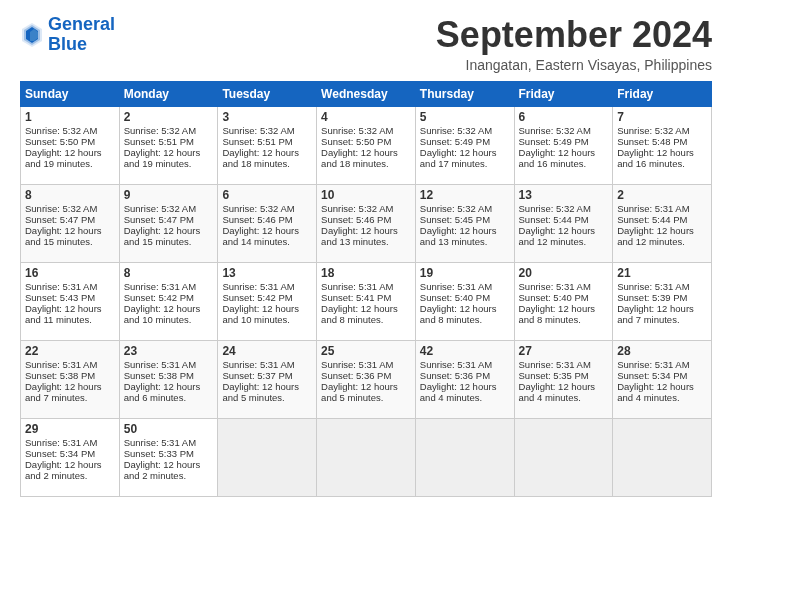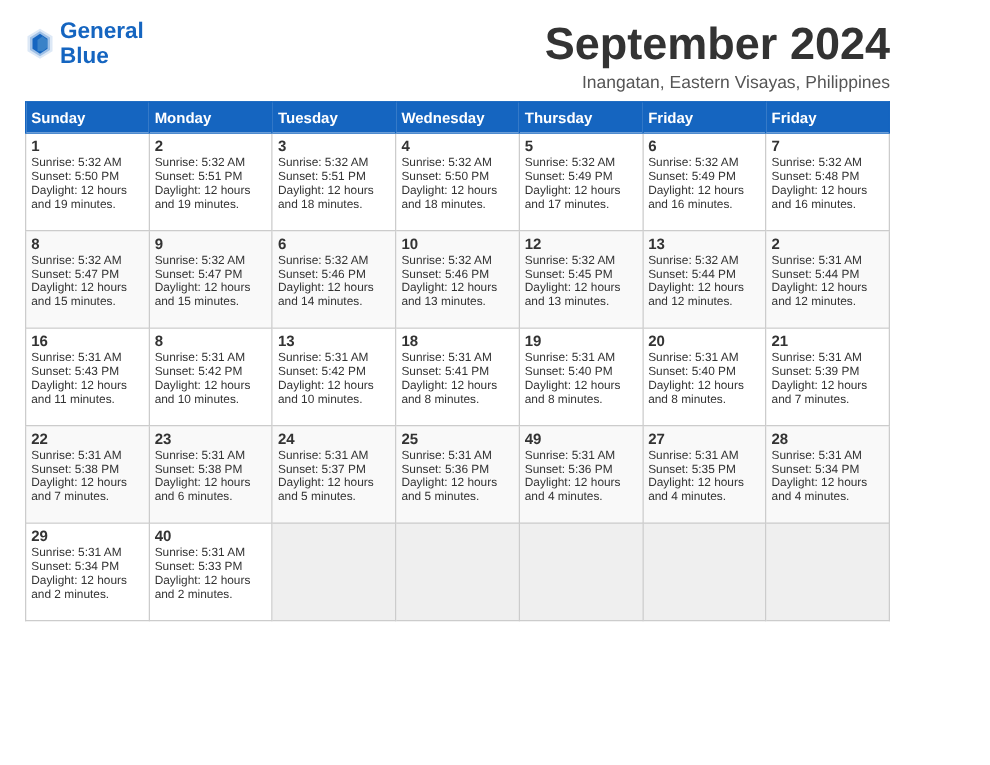--- a/index.html
+++ b/index.html
@@ -303,21 +303,21 @@
             <div>and 5 minutes.</div>
           </td>
           <td>
             <span class="day-num">25</span>
             <div>Sunrise: 5:31 AM</div>
             <div>Sunset: 5:36 PM</div>
             <div>Daylight: 12 hours</div>
             <div>and 5 minutes.</div>
           </td>
           <td>
-            <span class="day-num">49</span>
+            <span class="day-num">42</span>
             <div>Sunrise: 5:31 AM</div>
             <div>Sunset: 5:36 PM</div>
             <div>Daylight: 12 hours</div>
             <div>and 4 minutes.</div>
           </td>
           <td>
             <span class="day-num">27</span>
             <div>Sunrise: 5:31 AM</div>
             <div>Sunset: 5:35 PM</div>
             <div>Daylight: 12 hours</div>
@@ -333,21 +333,21 @@
         </tr>
         <tr>
           <td>
             <span class="day-num">29</span>
             <div>Sunrise: 5:31 AM</div>
             <div>Sunset: 5:34 PM</div>
             <div>Daylight: 12 hours</div>
             <div>and 2 minutes.</div>
           </td>
           <td>
-            <span class="day-num">40</span>
+            <span class="day-num">50</span>
             <div>Sunrise: 5:31 AM</div>
             <div>Sunset: 5:33 PM</div>
             <div>Daylight: 12 hours</div>
             <div>and 2 minutes.</div>
           </td>
           <td class="empty"></td>
           <td class="empty"></td>
           <td class="empty"></td>
           <td class="empty"></td>
           <td class="empty"></td>

